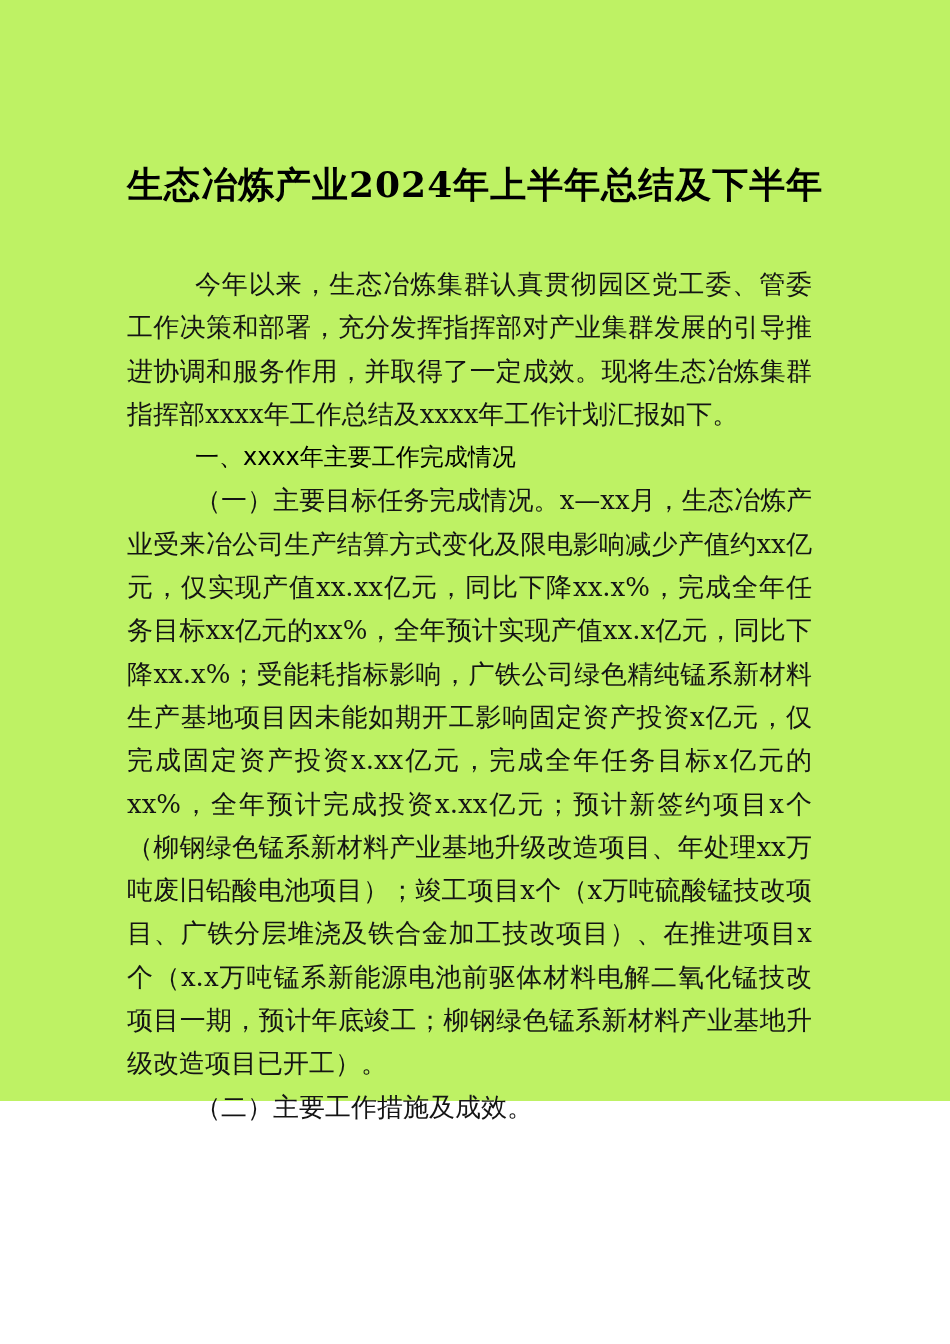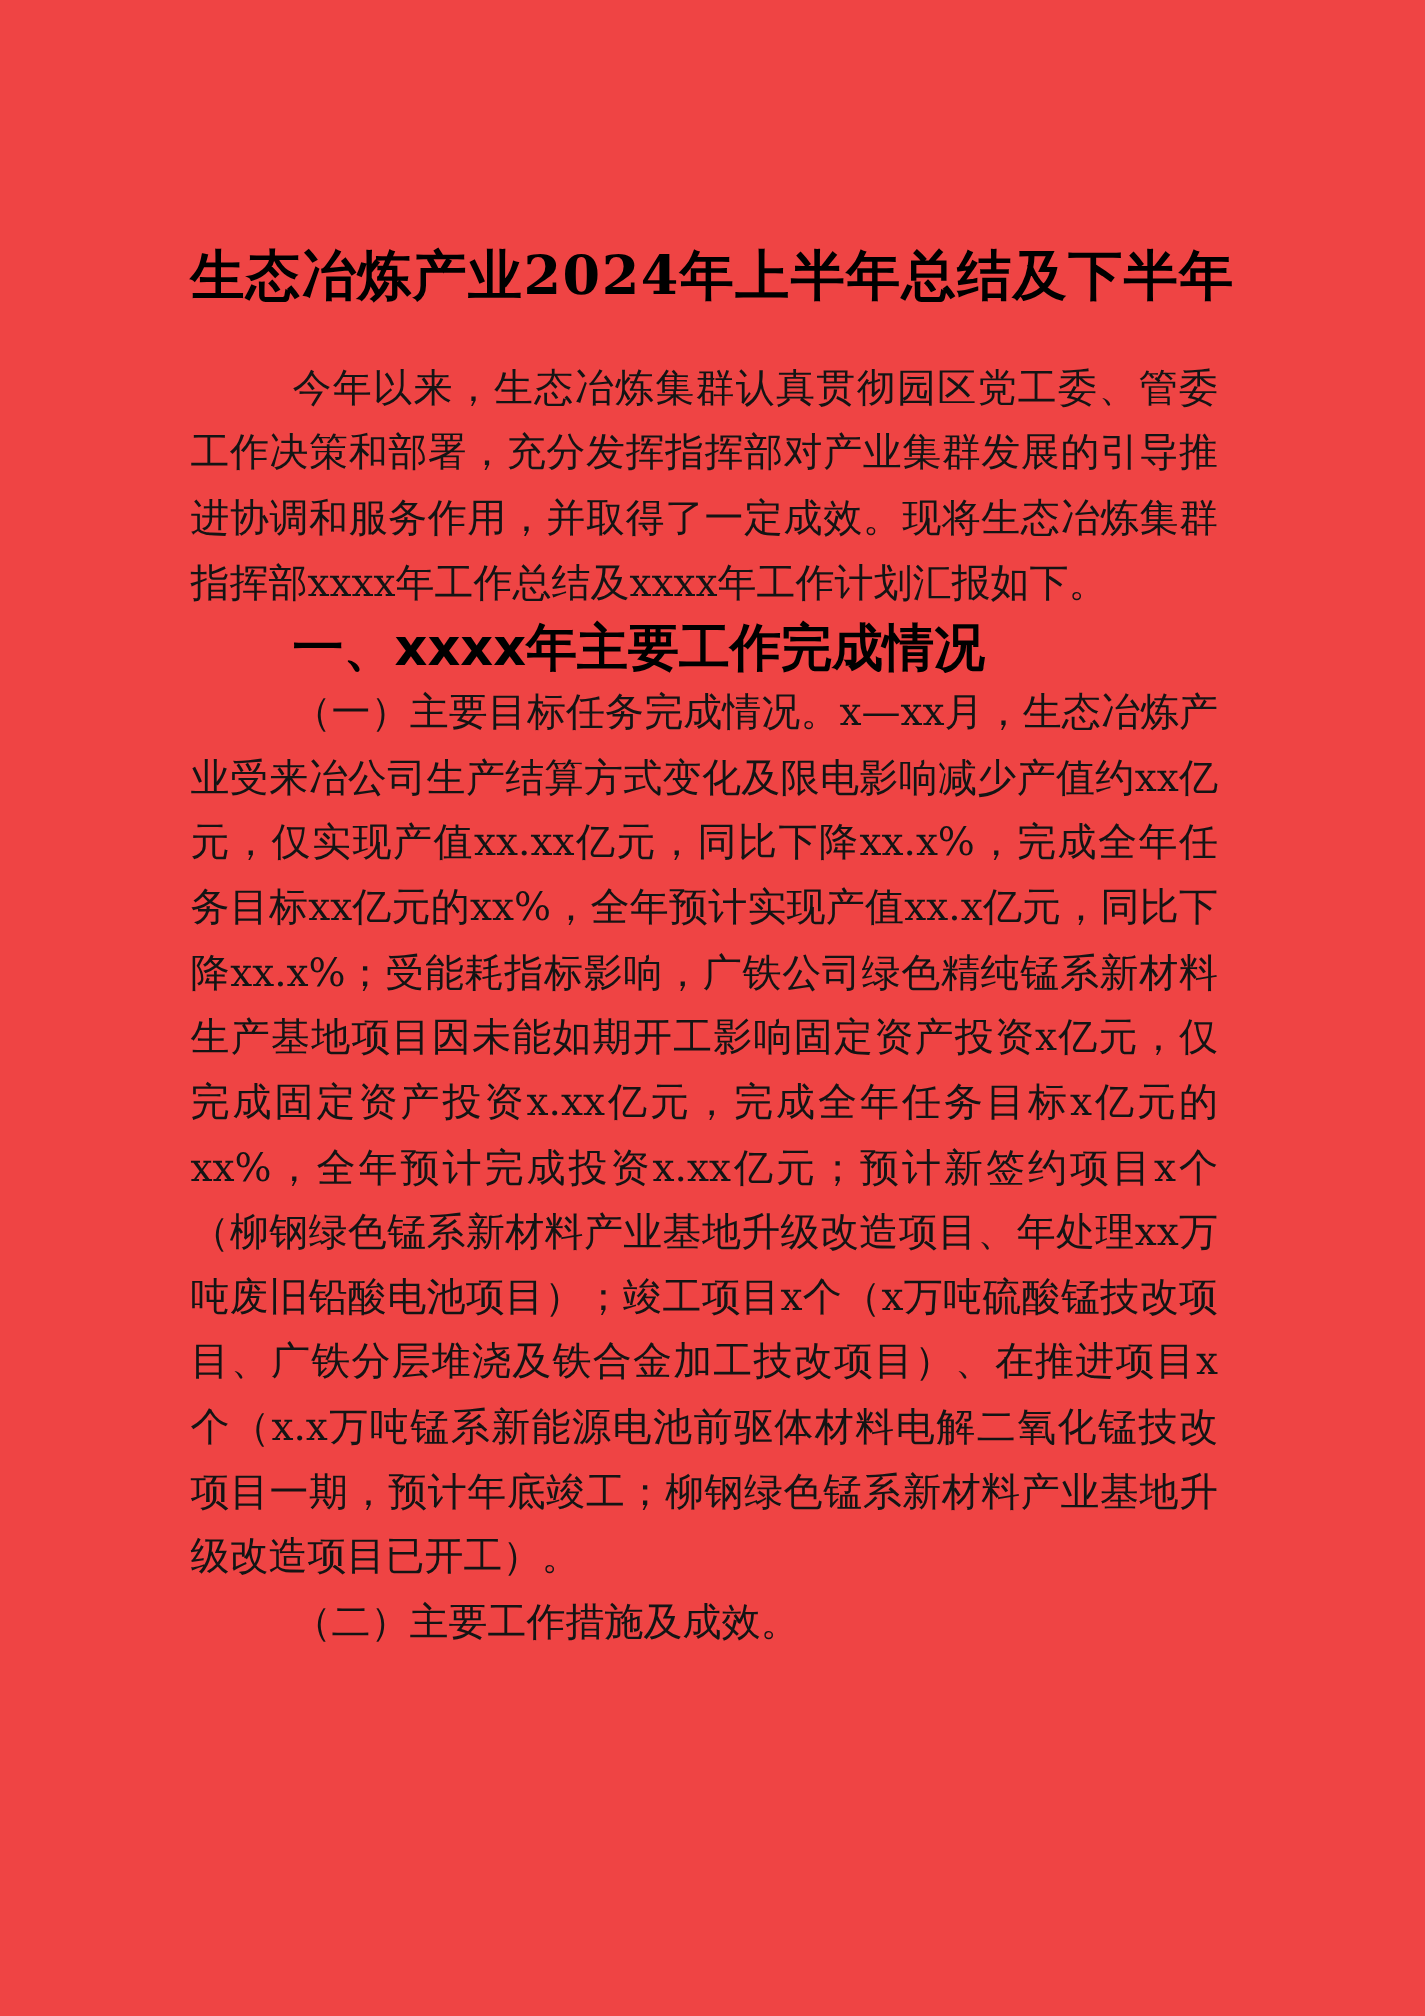--- a/index.html
+++ b/index.html
@@ -8,60 +8,60 @@
     background: #ffffff;
   }
   body {
     width: 950px;
     height: 1344px;
     overflow: hidden;
   }
   .page {
     box-sizing: border-box;
     width: 950px;
-    height: 1344px;
-    background: #ef4444;
+    height: 1101px;
+    background: #bef264;
     padding: 151px 138px 0 127px;
   }
   .doc-title {
     margin: 0;
     padding: 0;
     font-family: "DejaVu Serif", "Liberation Serif", serif;
     font-weight: 700;
     font-size: 36px;
     line-height: 67px;
     color: #000000;
     text-align: center;
     letter-spacing: 1px;
   }
   .title-line {
     display: block;
     white-space: nowrap;
   }
   .doc-body {
-    margin-top: 20px;
+    margin-top: 45px;
     width: 685px;
   }
   .para {
     margin: 0;
     padding: 0;
     font-family: "DejaVu Serif", "Liberation Serif", serif;
     font-weight: 400;
     font-size: 26px;
     line-height: 43.3px;
     color: #141414;
     text-align: justify;
     text-indent: 68px;
   }
   .section-heading {
     margin: 0;
     padding: 0;
     font-family: "DejaVu Sans", "Liberation Sans", sans-serif;
-    font-weight: 700;
-    font-size: 34px;
+    font-weight: 400;
+    font-size: 24px;
     line-height: 43.3px;
     color: #000000;
     text-align: left;
     text-indent: 68px;
   }
 </style>
 </head>
 <body>
 
 <div class="page">

